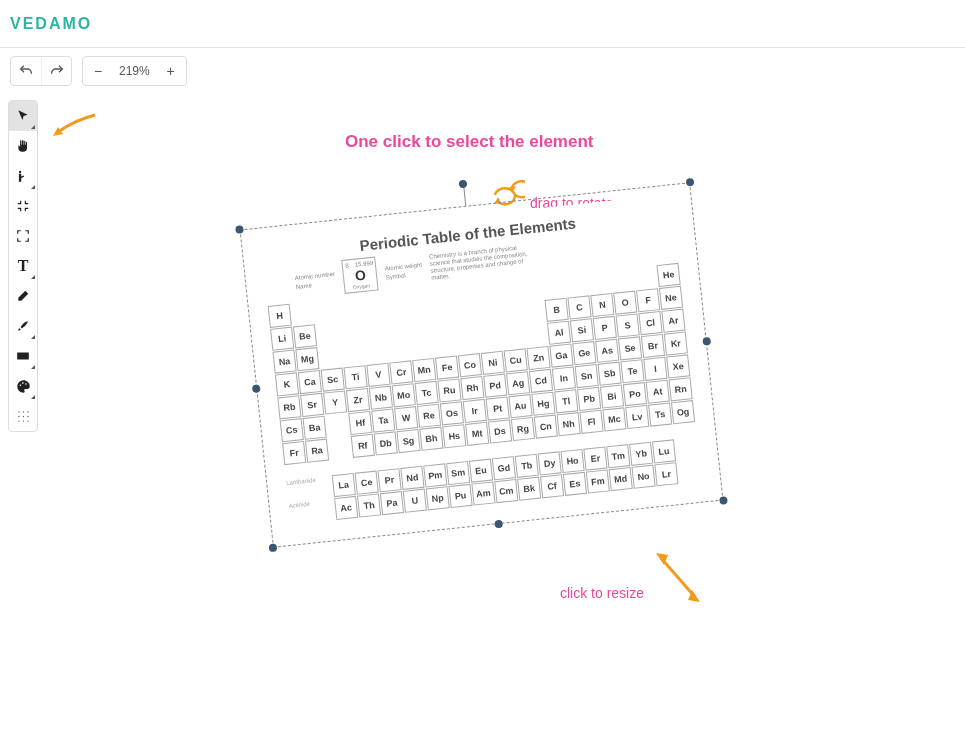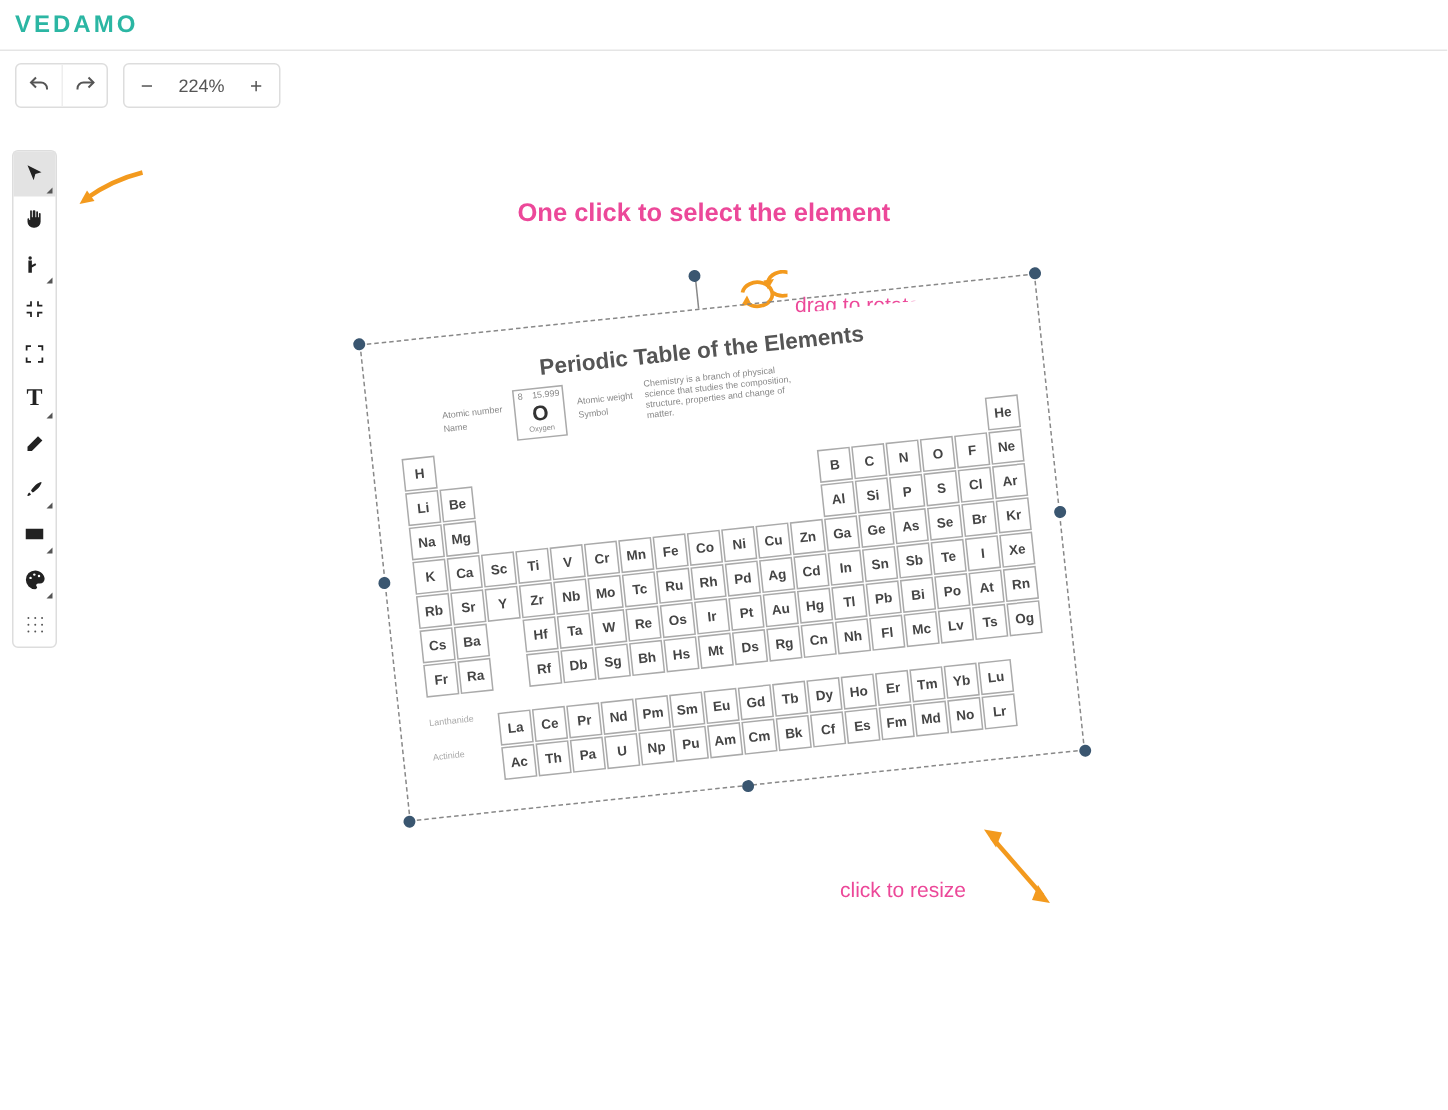--- a/index.html
+++ b/index.html
@@ -1,19 +1,19 @@
 <!DOCTYPE html>
 <html><head>
 <meta charset="utf-8">
 <style>
 * { box-sizing: border-box; margin: 0; padding: 0; }
 html, body { width: 965px; height: 740px; font-family: Arial, Helvetica, sans-serif; background: #fff; overflow: hidden; }
 
 
-.header { height: 34px; border-bottom: 1px solid #e5e5e5; display: flex; align-items: center; padding: 0 10px; }
+.header { height: 48px; border-bottom: 1px solid #e5e5e5; display: flex; align-items: center; padding: 0 10px; }
 .logo { font-weight: 700; letter-spacing: 2px; font-size: 16px; color: #2bb6a3; }
 
 
 .top-controls { display: flex; gap: 10px; padding: 8px 10px; }
 .btn-group { display: flex; border: 1px solid #ddd; border-radius: 4px; background: #fff; }
 .btn { width: 30px; height: 28px; display: flex; align-items: center; justify-content: center; cursor: pointer; color: #555; font-size: 14px; }
 .btn + .btn { border-left: 1px solid #eee; }
 .zoom-val { padding: 0 6px; display: flex; align-items: center; font-size: 12px; color: #555; }
 
 
@@ -87,21 +87,21 @@
       <svg width="16" height="16" viewBox="0 0 24 24" fill="none" stroke="#555" stroke-width="2">
           <path d="M15 14l5-5-5-5"></path>
           <path d="M20 9H10a6 6 0 00-6 6v1"></path>
         </svg>
     </div>
   </div>
   <div class="btn-group">
     <div class="btn">
         <span>−</span>
       </div>
-    <div class="zoom-val">224%</div>
+    <div class="zoom-val">219%</div>
     <div class="btn">
         <span>+</span>
       </div>
   </div>
 </div>
 
 <div class="toolbar">
   <div class="tool active">
     <svg width="14" height="14" viewBox="0 0 24 24" fill="#222">
         <path d="M4 2l16 8-7 2-2 7z"></path>

